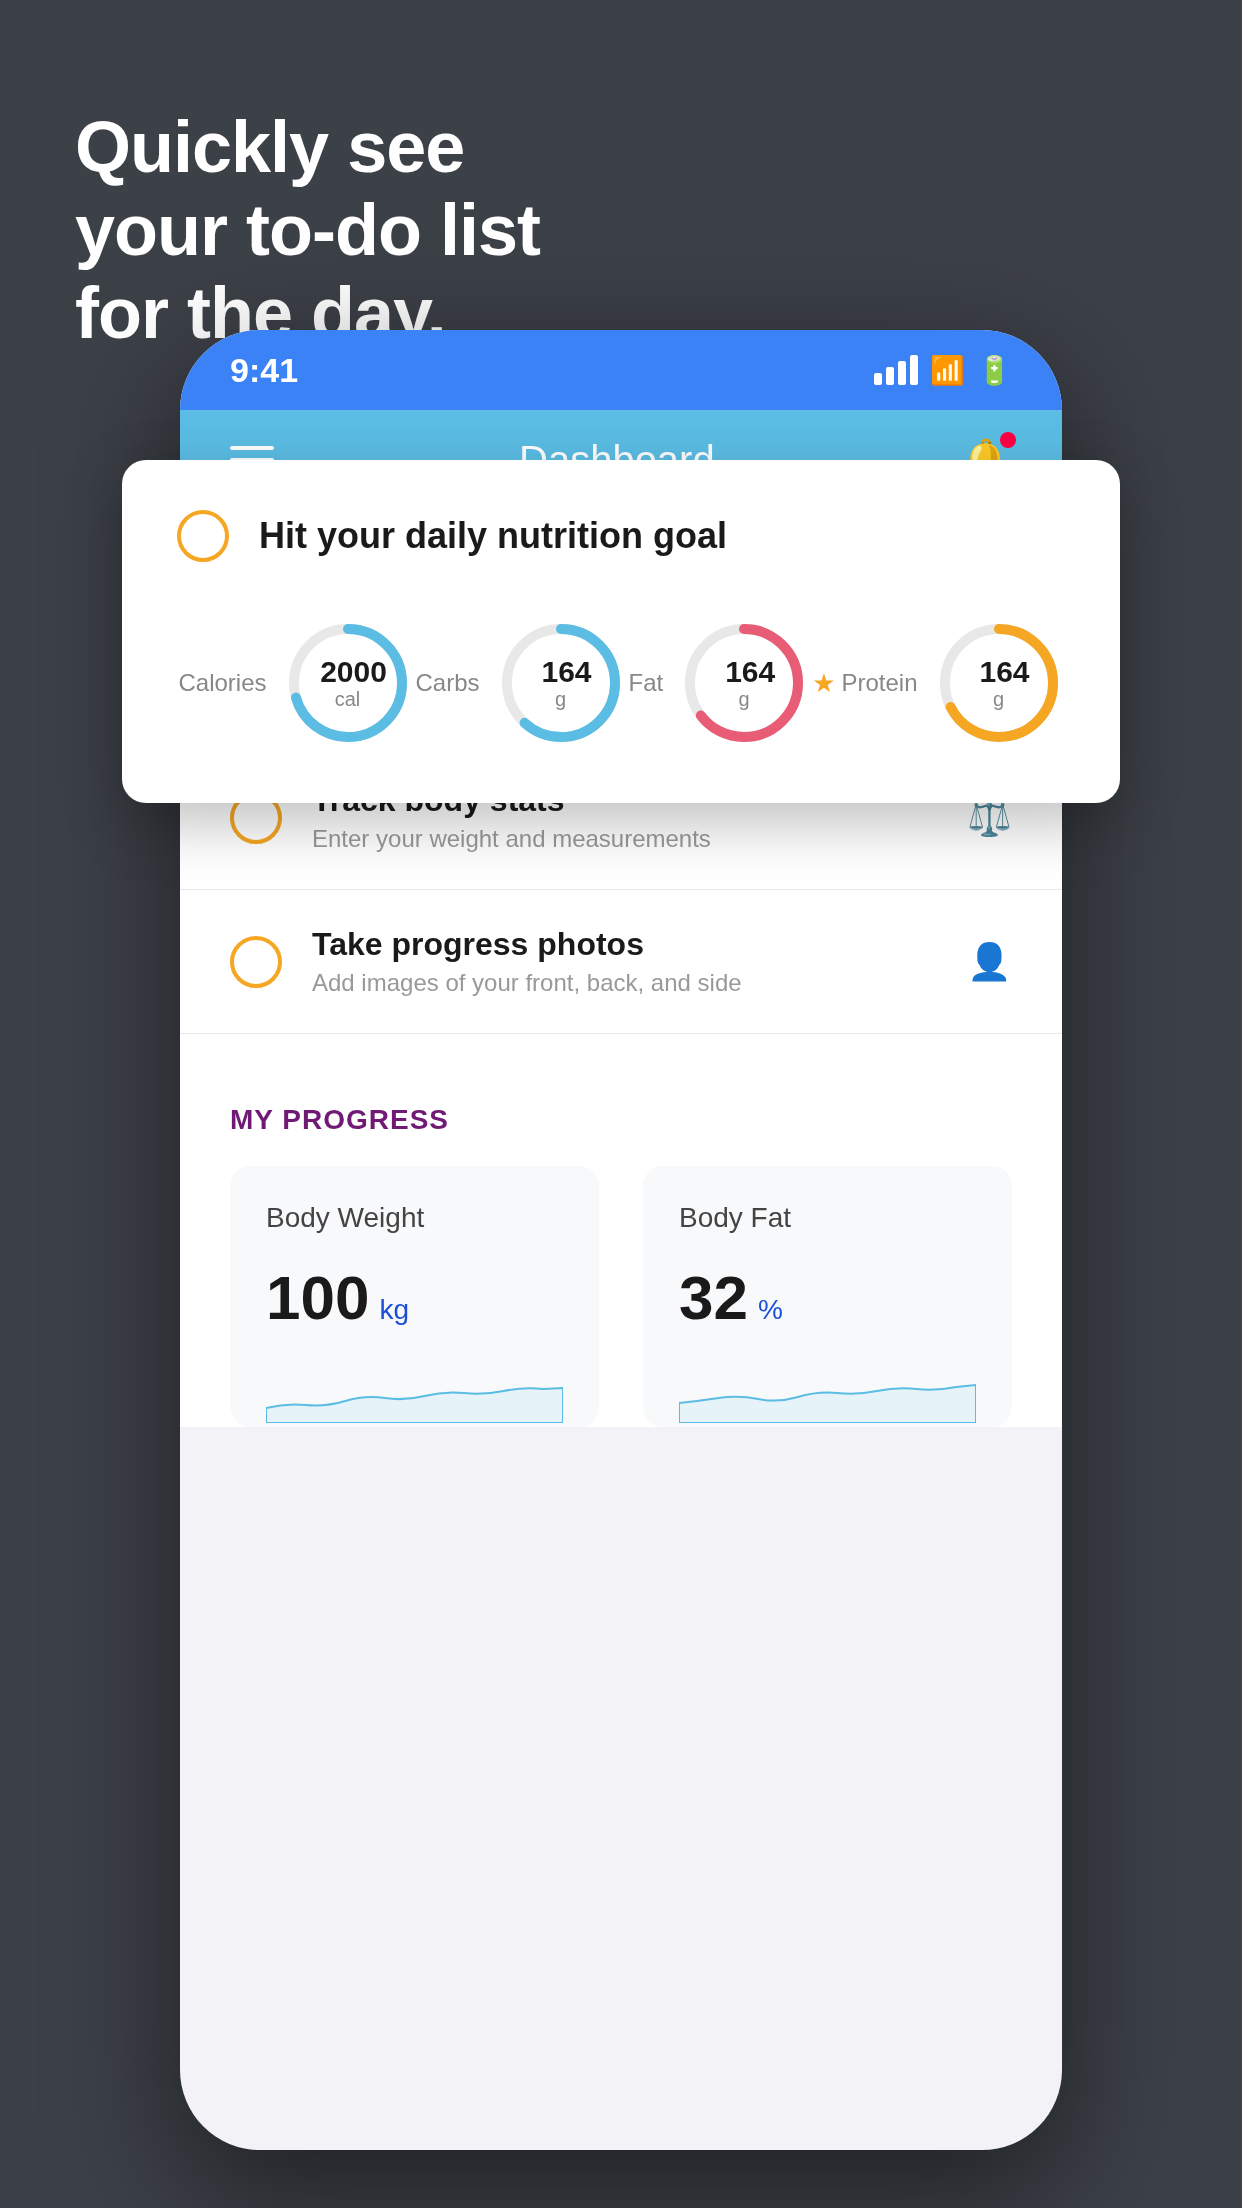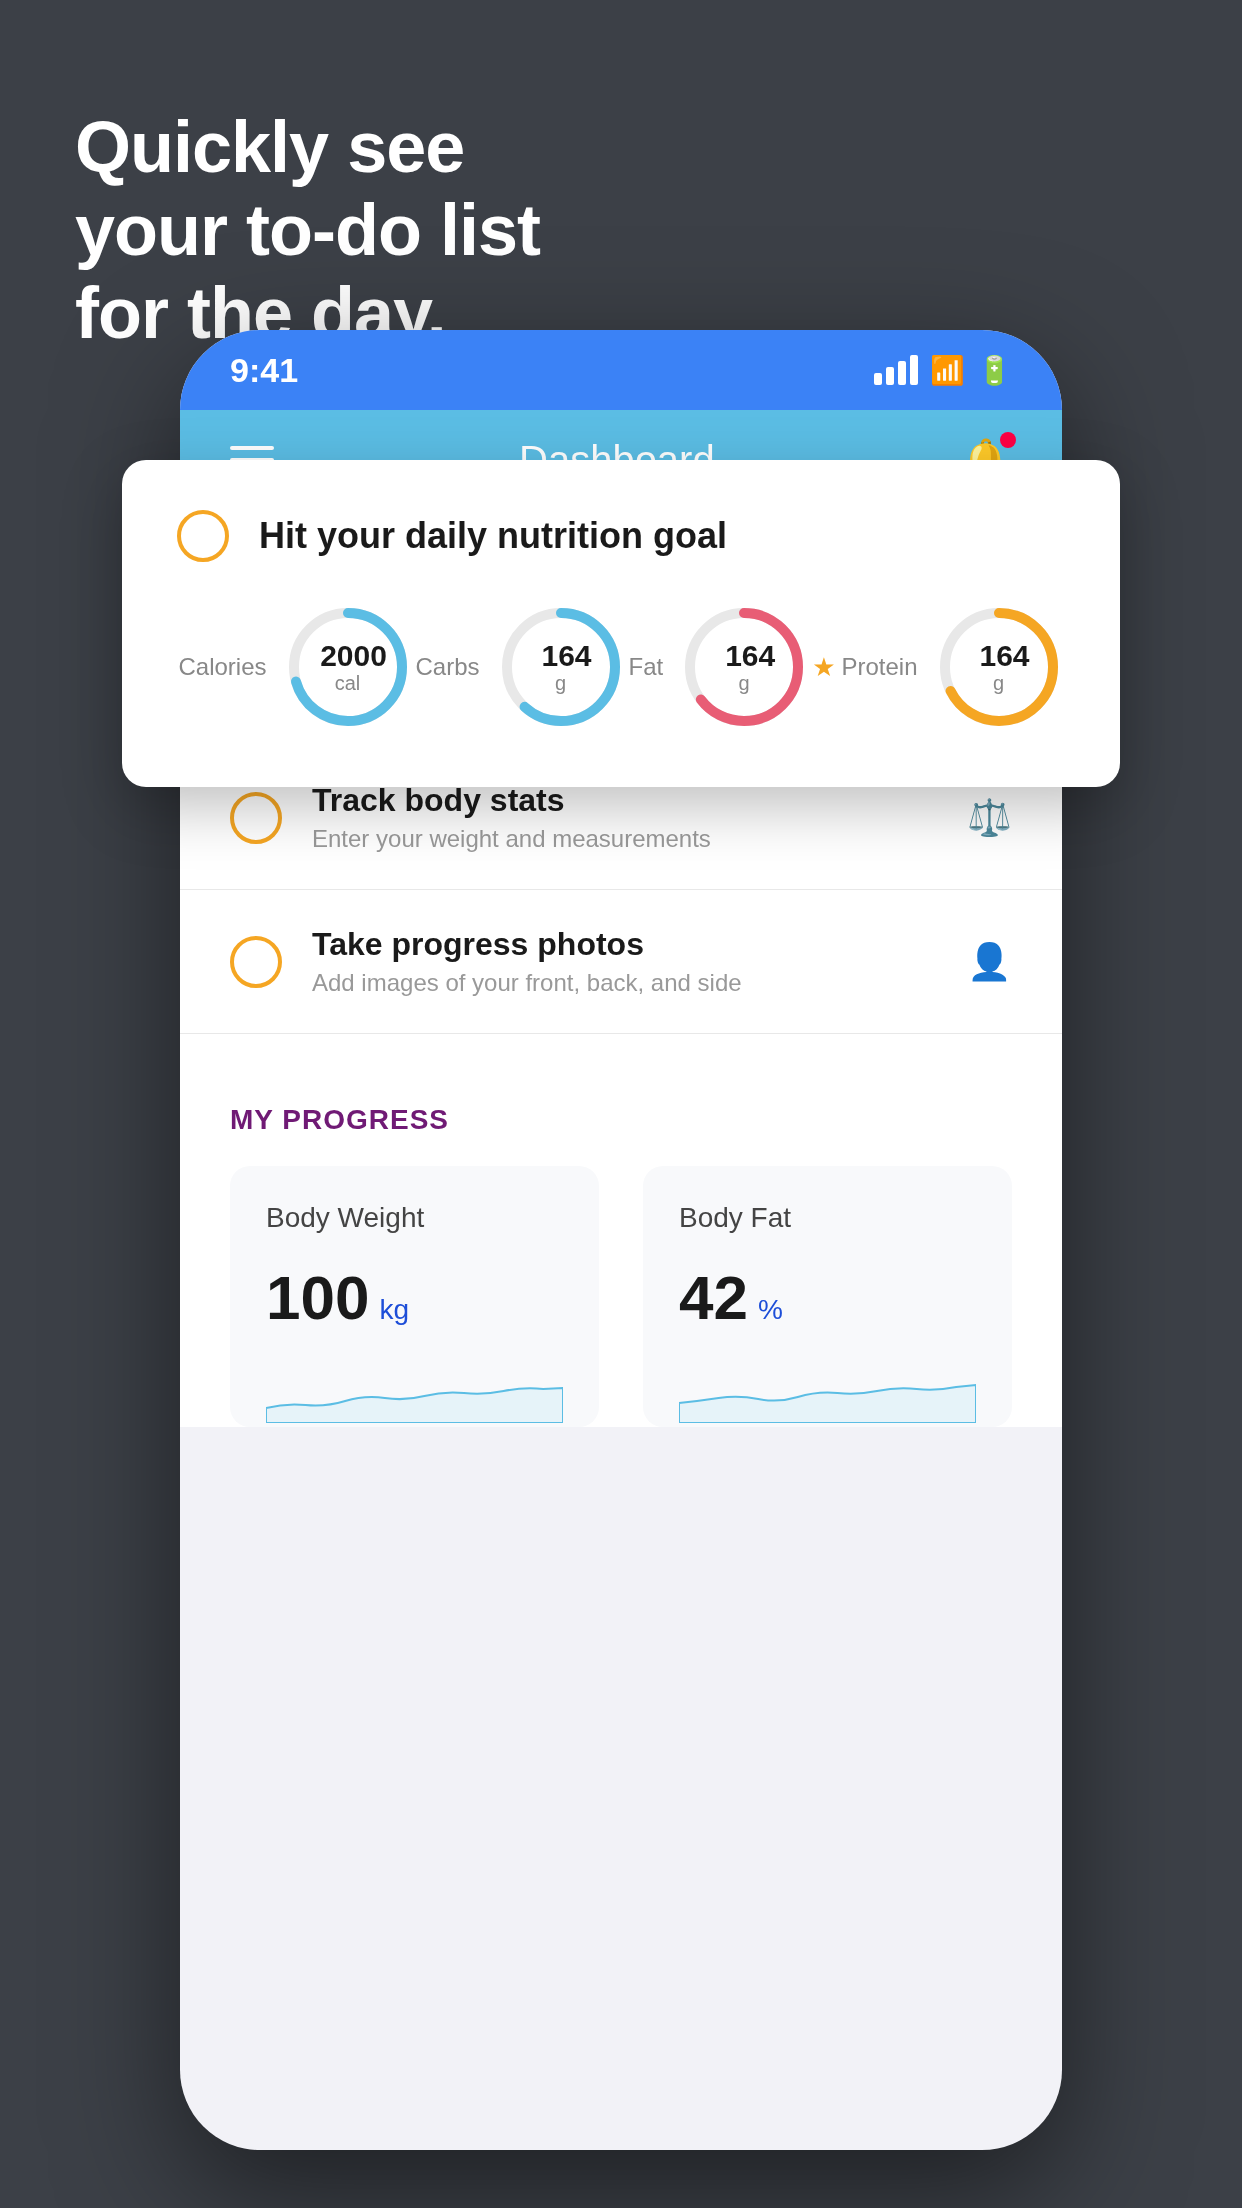--- a/index.html
+++ b/index.html
@@ -136,21 +136,21 @@
       border-radius: 24px;
       padding: 50px 55px 55px;
       box-shadow: 0 20px 60px rgba(0,0,0,0.25);
       z-index: 10;
     }
 
     .card-title-row {
       display: flex;
       align-items: center;
       gap: 30px;
-      margin-bottom: 40px;
+      margin-bottom: 56px;
     }
     .circle-check {
       width: 52px; height: 52px;
       border-radius: 50%;
       border: 4px solid #f5a623;
       flex-shrink: 0;
     }
     .card-title {
       font-size: 36px;
       font-weight: 600;
@@ -384,21 +384,21 @@
             <span class="progress-unit">kg</span>
           </div>
           <svg class="wave-chart" viewBox="0 0 300 60" preserveAspectRatio="none">
             <path d="M0 45 Q20 40 40 42 Q60 44 80 38 Q100 32 120 35 Q140 38 160 33 Q180 28 200 30 Q220 32 240 28 Q260 24 280 26 L300 25 L300 60 L0 60 Z" fill="#d4eef8" stroke="#5bbde4" stroke-width="2" fill-opacity="0.5"></path>
           </svg>
         </div>
 
         <div class="progress-card">
           <div class="progress-card-title">Body Fat</div>
           <div class="progress-value-row">
-            <span class="progress-value">42</span>
+            <span class="progress-value">32</span>
             <span class="progress-unit">%</span>
           </div>
           <svg class="wave-chart" viewBox="0 0 300 60" preserveAspectRatio="none">
             <path d="M0 40 Q20 38 40 35 Q60 32 80 36 Q100 40 120 34 Q140 28 160 30 Q180 32 200 28 Q220 24 240 26 Q260 28 280 24 L300 22 L300 60 L0 60 Z" fill="#d4eef8" stroke="#5bbde4" stroke-width="2" fill-opacity="0.5"></path>
           </svg>
         </div>
 
       </div>
     </div>
 

